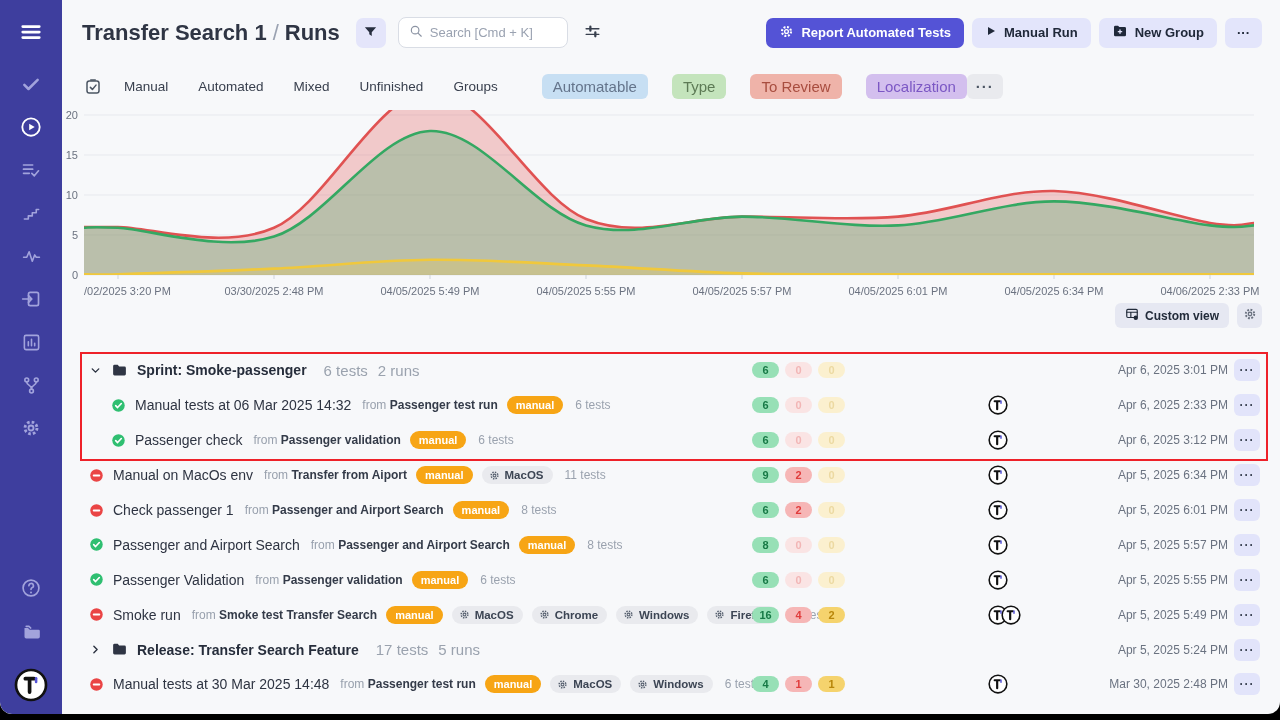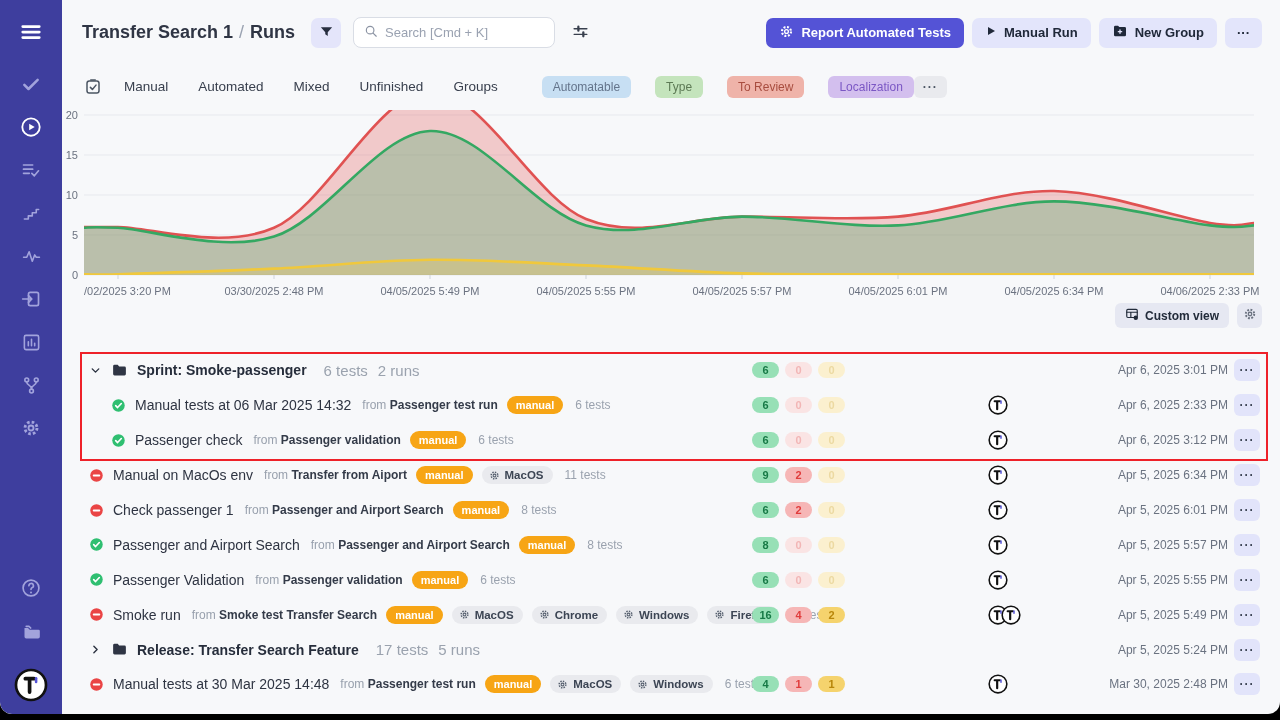--- a/index.html
+++ b/index.html
@@ -11,39 +11,39 @@
   .sb-icon { width:28px; height:28px; display:flex; align-items:center; justify-content:center; margin-bottom:15px; cursor:pointer; opacity:.72; }
   .sb-icon.bright { opacity:1; }
   .sb-icon.first { margin-bottom:24px; }
   .sb-bottom { margin-top:auto; display:flex; flex-direction:column; align-items:center; }
   .sb-avatar { width:34px; height:34px; margin-top:8px; margin-bottom:12px; }
 
   
   .main { flex:1; position:relative; width:1218px; }
 
   .header { height:65px; display:flex; align-items:center; padding:0 18px 0 20px; }
-  .breadcrumb { font-size:18px; font-weight:700; color:#2f3544; white-space:nowrap; }
+  .breadcrumb { font-size:22px; font-weight:700; color:#2f3544; white-space:nowrap; }
   .breadcrumb .sep { color:#9aa2b1; font-weight:400; padding:0 6px; }
   .icon-btn { width:30px; height:30px; border-radius:7px; background:#e4e5fa; display:flex; align-items:center; justify-content:center; cursor:pointer; border:none; }
   .filter-btn { margin-left:16px; }
-  .search-box { margin-left:12px; width:202px; height:31px; background:#fff; border:1px solid #d9dde5; border-radius:8px; display:flex; align-items:center; padding:0 10px; gap:7px; }
+  .search-box { margin-left:12px; width:170px; height:31px; background:#fff; border:1px solid #d9dde5; border-radius:8px; display:flex; align-items:center; padding:0 10px; gap:7px; }
   .search-box input { border:none; outline:none; width:115px; font-size:13px; color:#39404e; background:transparent; font-family:"Liberation Sans", sans-serif; }
   .search-box input::placeholder { color:#9aa2b1; }
   .tune-btn { margin-left:10px; background:transparent; }
   .hd-actions { margin-left:auto; display:flex; gap:8px; align-items:center; }
   .btn { height:30px; border:none; border-radius:7px; display:flex; align-items:center; gap:7px; padding:0 13px; font-size:13px; font-weight:600; cursor:pointer; font-family:"Liberation Sans", sans-serif; white-space:nowrap; }
   .btn.primary { background:#5453d6; color:#fff; }
   .btn.light { background:#e3e5fb; color:#20293a;border-radius:7px; }
   .btn.sq { padding:0 12px; }
 
   .tabsrow { height:43px; display:flex; align-items:center; padding-left:22px; }
   .tabsrow .lead-icon { margin-right:22px; display:flex; cursor:pointer; }
   .tab { font-size:13.5px; font-weight:500; color:#39404e; margin-right:30px; cursor:pointer; }
   .chips { display:flex; align-items:center; gap:24px; margin-left:14px; }
-  .chip { font-size:12px; font-weight:500; padding:4px 11px; border-radius:6px; cursor:pointer; white-space:nowrap; }
+  .chip { font-size:15px; font-weight:500; padding:4px 11px; border-radius:6px; cursor:pointer; white-space:nowrap; }
   .chip-more { background:#e9eaee; color:#4b5563; padding:4px 9px; font-weight:700; letter-spacing:1px; }
 
   .chart { position:relative; height:195px; }
   .chart svg { position:absolute; left:0; top:0; }
 
   .controls { height:47px; display:flex; align-items:flex-start; justify-content:flex-end; gap:8px; padding-right:18px; }
   .cv-btn { height:25px; border:none; border-radius:6px; background:#e6e8f2; color:#222b3a; font-size:12px; font-weight:600; display:flex; align-items:center; gap:6px; padding:0 10px; cursor:pointer; font-family:"Liberation Sans", sans-serif; }
   .cv-gear { width:25px; height:25px; border:none; border-radius:6px; background:#e6e8f2; display:flex; align-items:center; justify-content:center; cursor:pointer; }
 
   .rows { position:relative; padding-top:3px; }

